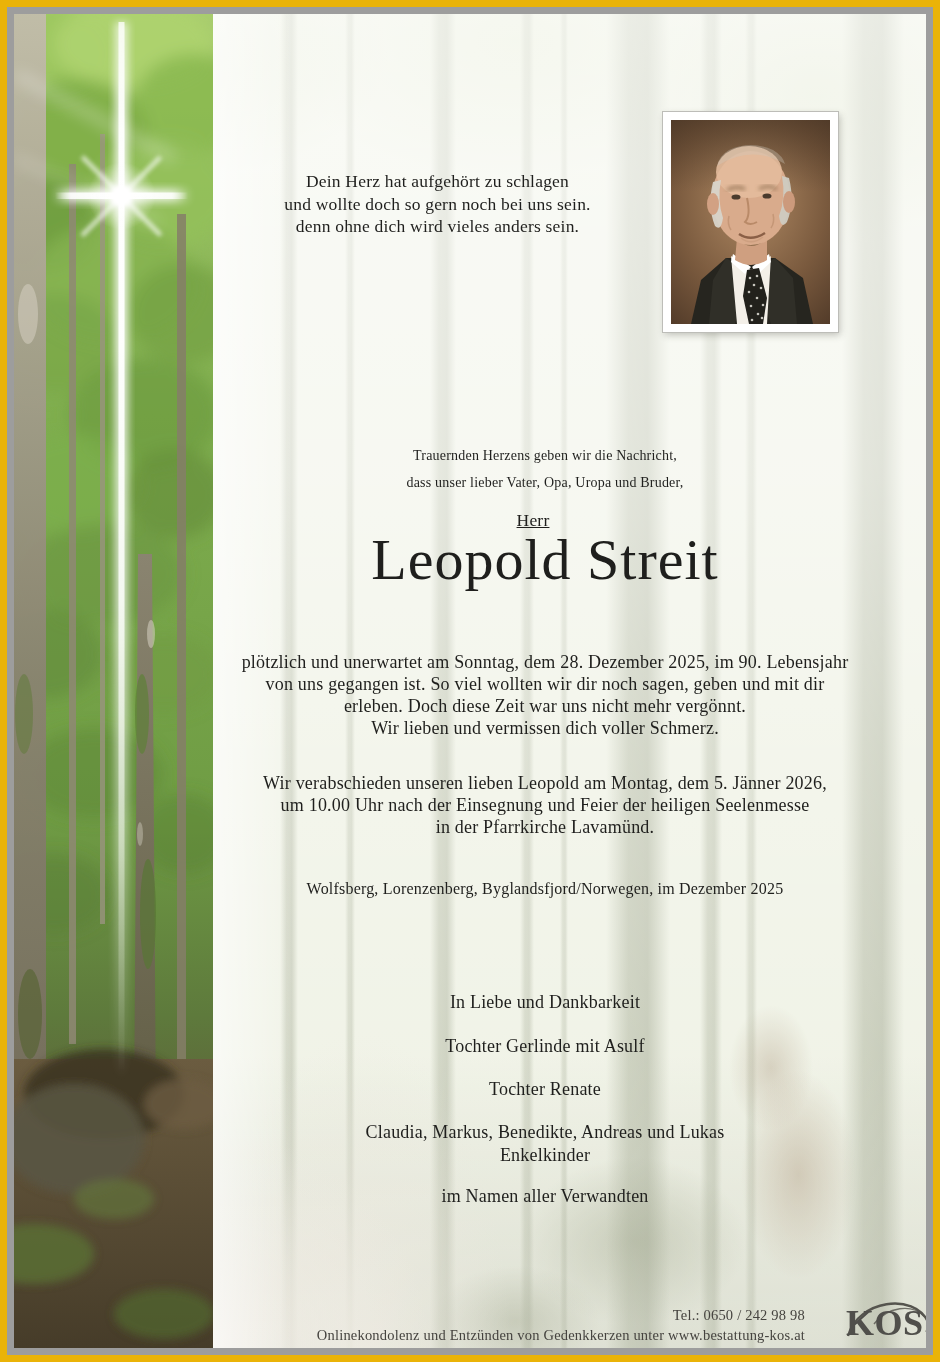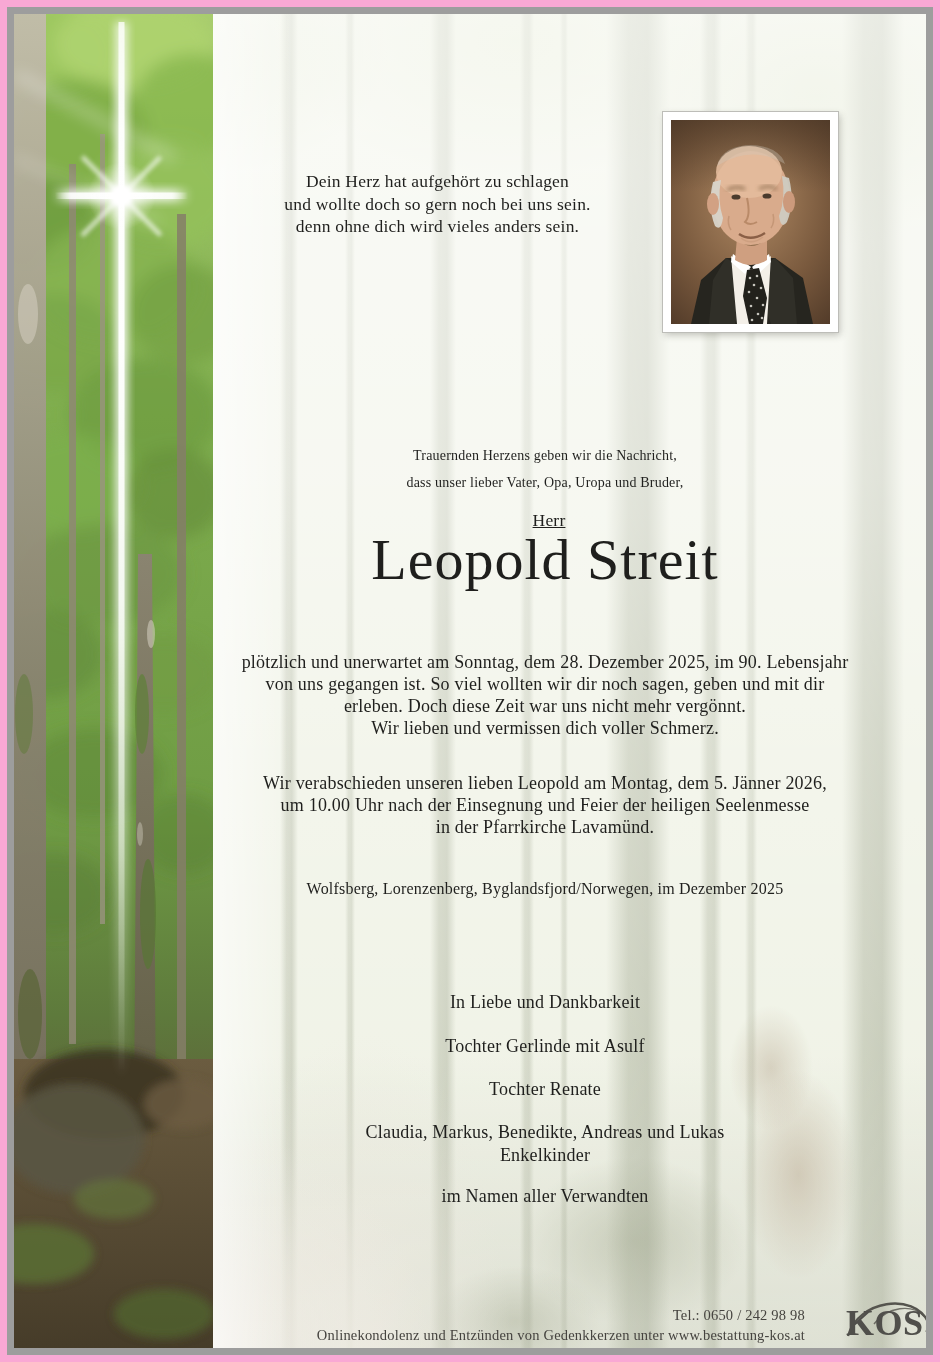--- a/index.html
+++ b/index.html
@@ -1,17 +1,17 @@
 <!DOCTYPE html>
 <html><head>
 <meta charset="utf-8">
 <style>
   html,body{margin:0;padding:0;background:#ffffff;}
   .card{
-    position:relative; width:940px; height:1362px; background:#f9a8d4;
+    position:relative; width:940px; height:1362px; background:#eab308;
     font-family:"Liberation Serif","DejaVu Serif",serif; color:#1f1f1d; overflow:hidden;
   }
   .frame{position:absolute; inset:7px; border:7px solid #9d9d9d; z-index:10; pointer-events:none;}
   .content{position:absolute; left:14px; top:14px; width:912px; height:1334px; overflow:hidden; z-index:1;}
 
   
   .bg-faded{position:absolute; inset:0; background-color:#eef1e3;
     background-image:
       radial-gradient(ellipse 300px 180px at 18% 3%, rgba(208,220,178,.55), rgba(208,220,178,0) 70%),
       radial-gradient(ellipse 340px 200px at 55% 2%, rgba(214,224,186,.5), rgba(214,224,186,0) 70%),
@@ -42,21 +42,21 @@
   
   .photo-frame{position:absolute; left:663px; top:112px; width:159px; height:204px;
     padding:8px; background:#ffffff; z-index:4;
     box-shadow:0 0 0 1px #bdbdb8, 2px 3px 7px rgba(60,60,50,.30);}
   .photo-frame svg{display:block;}
 
   
   .tb{position:absolute; text-align:center; white-space:nowrap; z-index:5; letter-spacing:.2px;}
   .poem{left:165px; width:545px; top:170px; font-size:17.5px; line-height:22.5px;}
   .announce{left:220px; width:650px; top:442px; font-size:14px; line-height:27px;}
-  .herr{left:224px; width:650px; top:510px; font-size:17.5px;text-decoration:underline;}
+  .herr{left:208px; width:650px; top:510px; font-size:17.5px;text-decoration:underline;}
   .name{left:220px; width:650px; top:533px; font-size:58px; line-height:54px; letter-spacing:1px;}
   .obit{left:205px; width:680px; top:627px; font-size:18px; line-height:22px;margin-top:24px;}
   .farewell{left:205px; width:680px; top:772px; font-size:18px; line-height:22px;}
   .dateline{left:205px; width:680px; top:880px; font-size:16px;}
   .m{left:205px; width:680px; font-size:18px; line-height:23px;}
   .foot{z-index:5; position:absolute; text-align:right; white-space:nowrap;
         font-size:14.5px; color:#45433f; letter-spacing:.2px;}
   .logo{position:absolute; left:840px; top:1292px; width:92px; height:58px; z-index:6;text-align:center;}
   .logo-text{position:absolute; left:6px; top:12px; font-size:36px; font-weight:600;
              color:#504f4b; letter-spacing:.5px; line-height:38px;}

